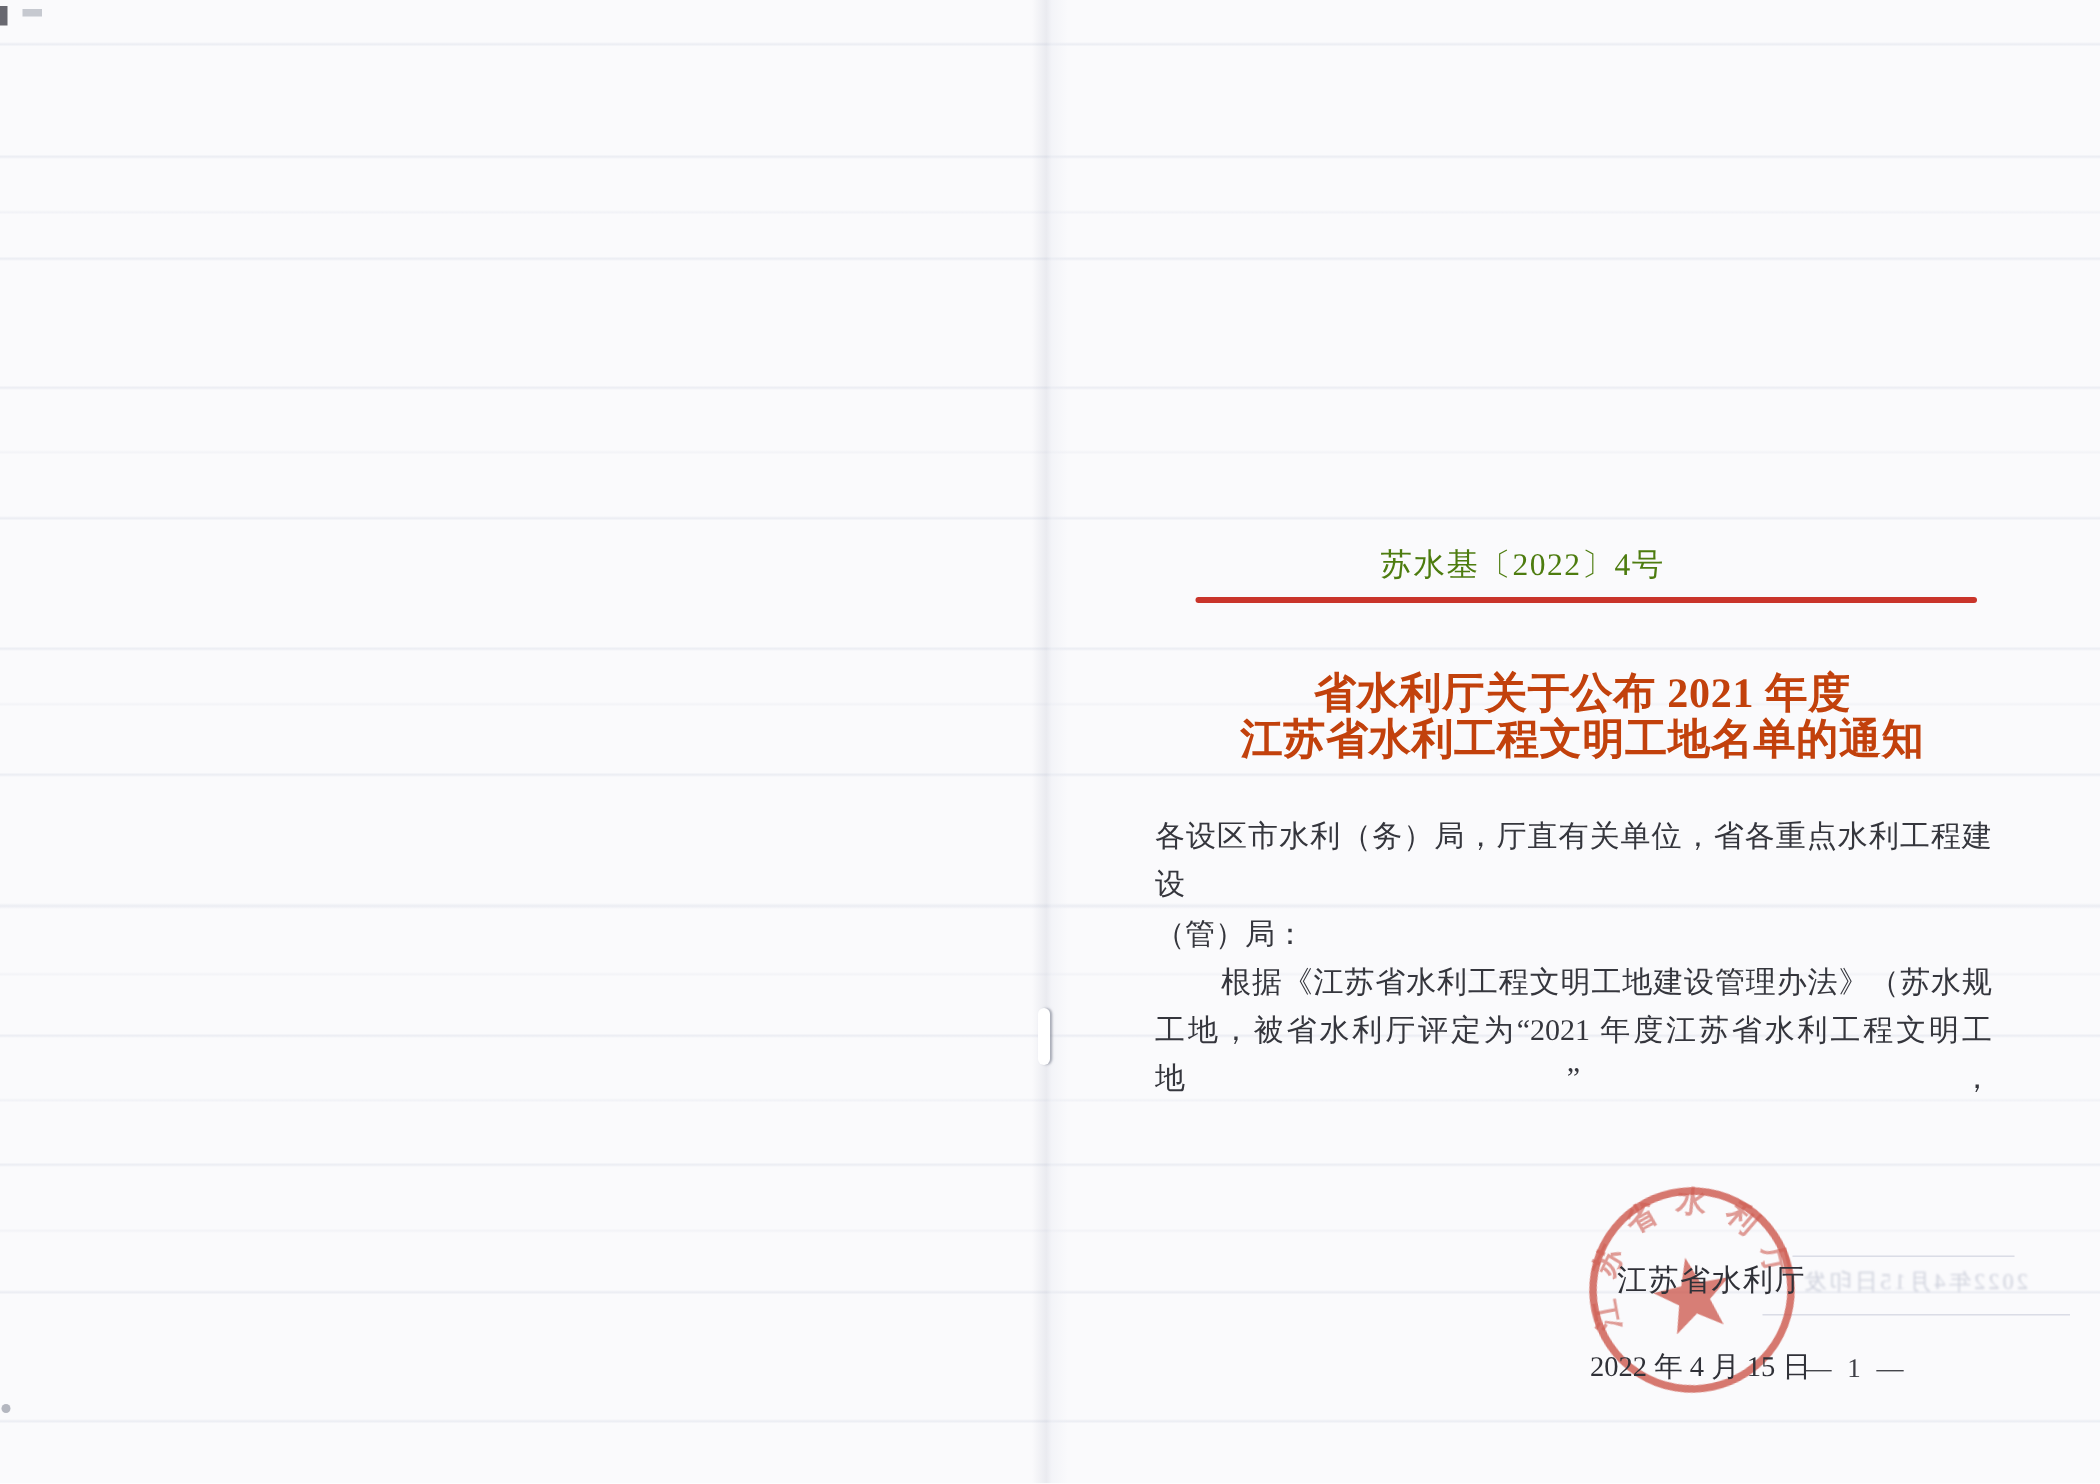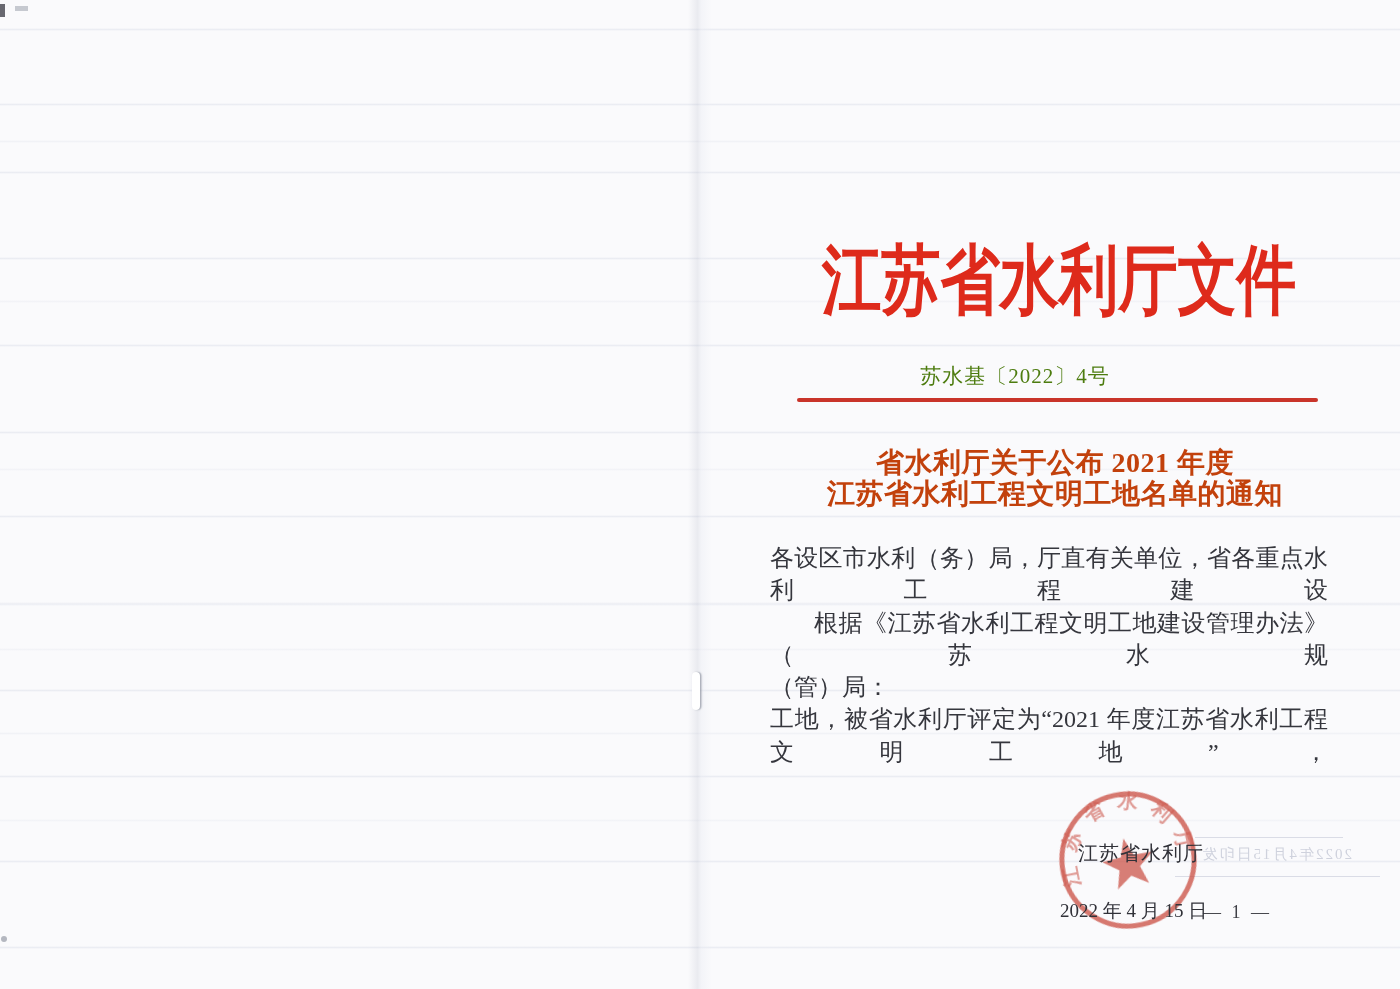--- a/index.html
+++ b/index.html
@@ -42,21 +42,21 @@
   .redline {
     position:absolute; left:797px; top:398px; width:521px; height:4px;
     background:var(--rule-red,#c9342a); border-radius:2px;
   }
   .heading {
     position:absolute; left:765px; top:447px; width:580px; text-align:center;
     font-size:28px; line-height:31px; font-weight:bold; color:#c2410c; letter-spacing:0.5px;
   }
   .bodytext {
     position:absolute; left:770px; top:542px; width:558px;
-    font-size:24px; line-height:32.3px; color:var(--ink,#35363d);
+    font-size:20px; line-height:32.3px; color:var(--ink,#35363d);
   }
   .bl { text-align:justify; }
   .bl.full { text-align-last:justify; }
   .bl.ind { text-indent:44px; }
 
   .signer  { position:absolute; left:1078px; top:840px; font-size:20px; color:#303138; letter-spacing:1px; z-index:3; }
   .issdate { position:absolute; left:1060px; top:870px; font-size:19px; color:#303138; z-index:3;margin-top:28px; }
   .pagenum { position:absolute; left:1203px; top:902px; font-size:18px; color:#3e3f46; letter-spacing:3px; }
 
   .seal {
@@ -106,37 +106,34 @@
     <div class="streak" style="top:860px"></div>
     <div class="streak" style="top:946px"></div>
   </div>
 
   <div class="fold"></div>
   <div class="hole"></div>
   <div class="speck s1"></div>
   <div class="speck s2"></div>
   <div class="speck s3"></div>
 
-  <div class="letterhead">
-    <span class="inner">江苏省水利厅文件</span>
-  </div>
 
   <div class="docnum">苏水基〔2022〕4号</div>
 
   <div class="redline"></div>
 
   <div class="heading">
     <div>省水利厅关于公布 2021 年度</div>
     <div>江苏省水利工程文明工地名单的通知</div>
   </div>
 
   <div class="bodytext">
     <div class="bl full">各设区市水利（务）局，厅直有关单位，省各重点水利工程建设</div>
+    <div class="bl">（管）局：</div>
     <div class="bl ind full">根据《江苏省水利工程文明工地建设管理办法》（苏水规</div>
-    <div class="bl">（管）局：</div>
     <div class="bl full">工地，被省水利厅评定为“2021 年度江苏省水利工程文明工地”，</div>
   </div>
 
   <div class="bleedline a"></div>
   <div class="bleedline b"></div>
   <div class="bleedtext">2022年4月15日印发</div>
 
   <svg class="seal" viewBox="0 0 148 148">
     <circle class="ring" cx="74" cy="74" r="66"></circle>
     <path id="sealArc" d="M 25.1 91.8 A 52 52 0 1 1 122.9 91.8" fill="none"></path>

